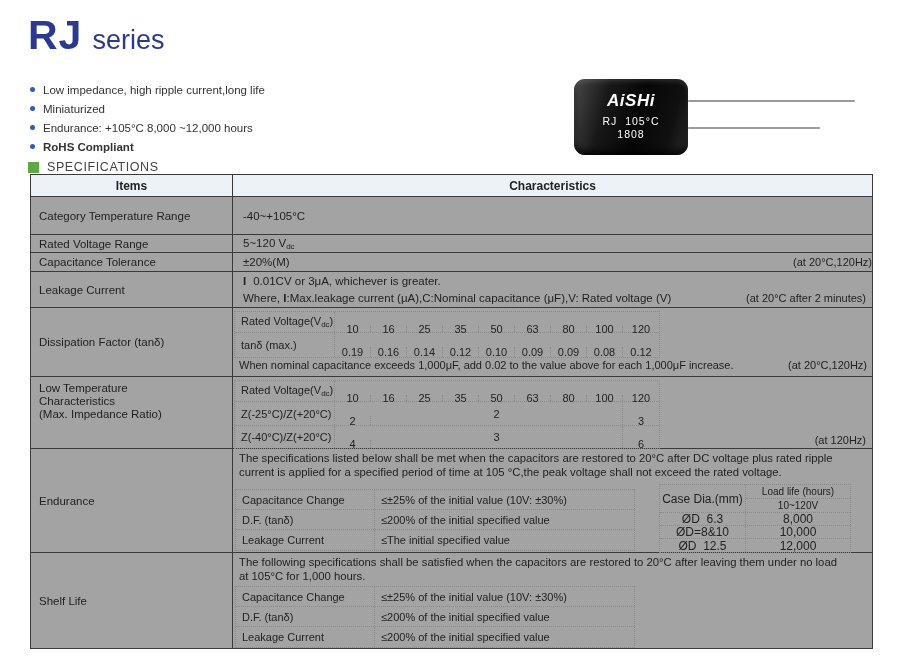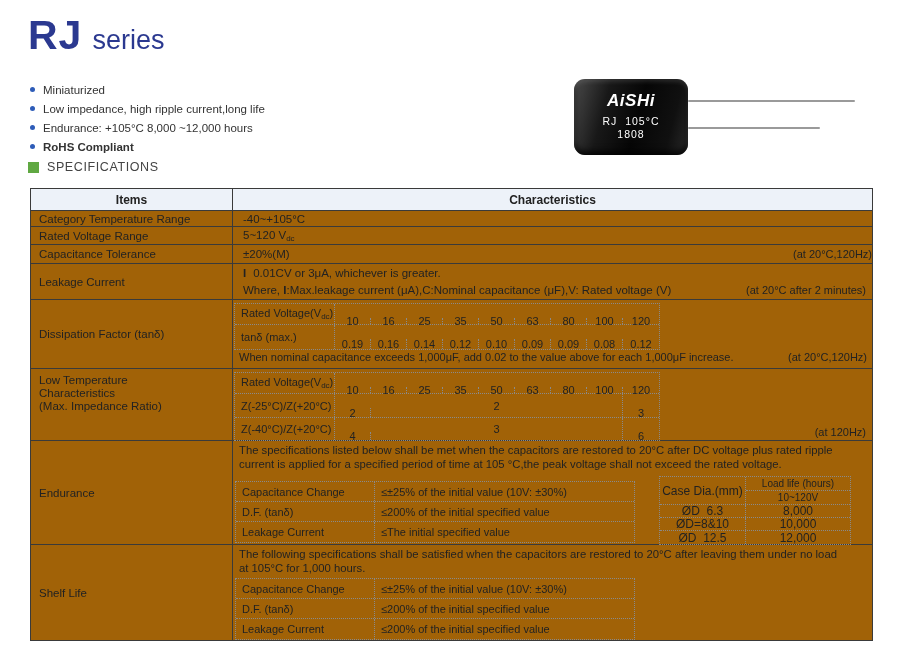--- a/index.html
+++ b/index.html
@@ -29,32 +29,32 @@
   .lead{position:absolute;height:2px;background:#9a9a9a;border-radius:1px;}
   .lead1{left:130px;top:27px;width:167px;}
   .lead2{left:130px;top:54px;width:132px;}
 
   
   .section-header{position:absolute;left:28px;top:160px;display:flex;align-items:center;}
   .green-sq{width:11px;height:11px;background:#60a842;margin-right:8px;flex:none;}
   .section-title{font-size:12.5px;color:#444;letter-spacing:.6px;}
 
   
-  .spec-table{position:absolute;left:30px;top:188px;width:843px;border:1.5px solid #3a3a3a;
-              background:#a16207;box-sizing:border-box;}
+  .spec-table{position:absolute;left:30px;top:174px;width:843px;border:1.5px solid #3a3a3a;
+              background:#a3a3a3;box-sizing:border-box;}
   .trow{display:flex;border-bottom:1px solid #3a3a3a;box-sizing:border-box;}
   .trow:last-child{border-bottom:none;}
   .lcell{width:202px;flex:none;border-right:1px solid #3a3a3a;box-sizing:border-box;
          display:flex;align-items:center;padding-left:8px;font-size:11.5px;color:#222;}
   .vcell{flex:1;position:relative;font-size:11.5px;color:#222;box-sizing:border-box;}
 
   .r-header{height:22px;background:#edf2f9;}
   .r-header .lcell,.r-header .vcell{justify-content:center;align-items:center;display:flex;
          font-weight:bold;font-size:12px;padding-left:0;}
-  .r-cat{height:16px;}
+  .r-cat{height:38px;}
   .r-rv{height:18px;}
   .r-ct{height:19px;}
   .r-lc{height:36px;}
   .r-df{height:69px;}
   .r-lt{height:72px;}
   .r-en{height:104px;}
   .r-sl{height:95px;}
 
   .vpad{display:flex;align-items:center;height:100%;padding-left:10px;}
   .sub{font-size:8px;vertical-align:-2px;}
@@ -114,25 +114,25 @@
 <div class="page">
 
   <div class="title">
     <span class="series-code">RJ</span>
     <span class="series-word">series</span>
   </div>
 
   <div class="features">
     <div class="feature">
       <span class="dot"></span>
-      <span>Miniaturized</span>
+      <span>Low impedance, high ripple current,long life</span>
     </div>
     <div class="feature">
       <span class="dot"></span>
-      <span>Low impedance, high ripple current,long life</span>
+      <span>Miniaturized</span>
     </div>
     <div class="feature">
       <span class="dot"></span>
       <span>Endurance: +105°C 8,000 ~12,000 hours</span>
     </div>
     <div class="feature bold">
       <span class="dot"></span>
       <span>RoHS Compliant</span>
     </div>
   </div>

